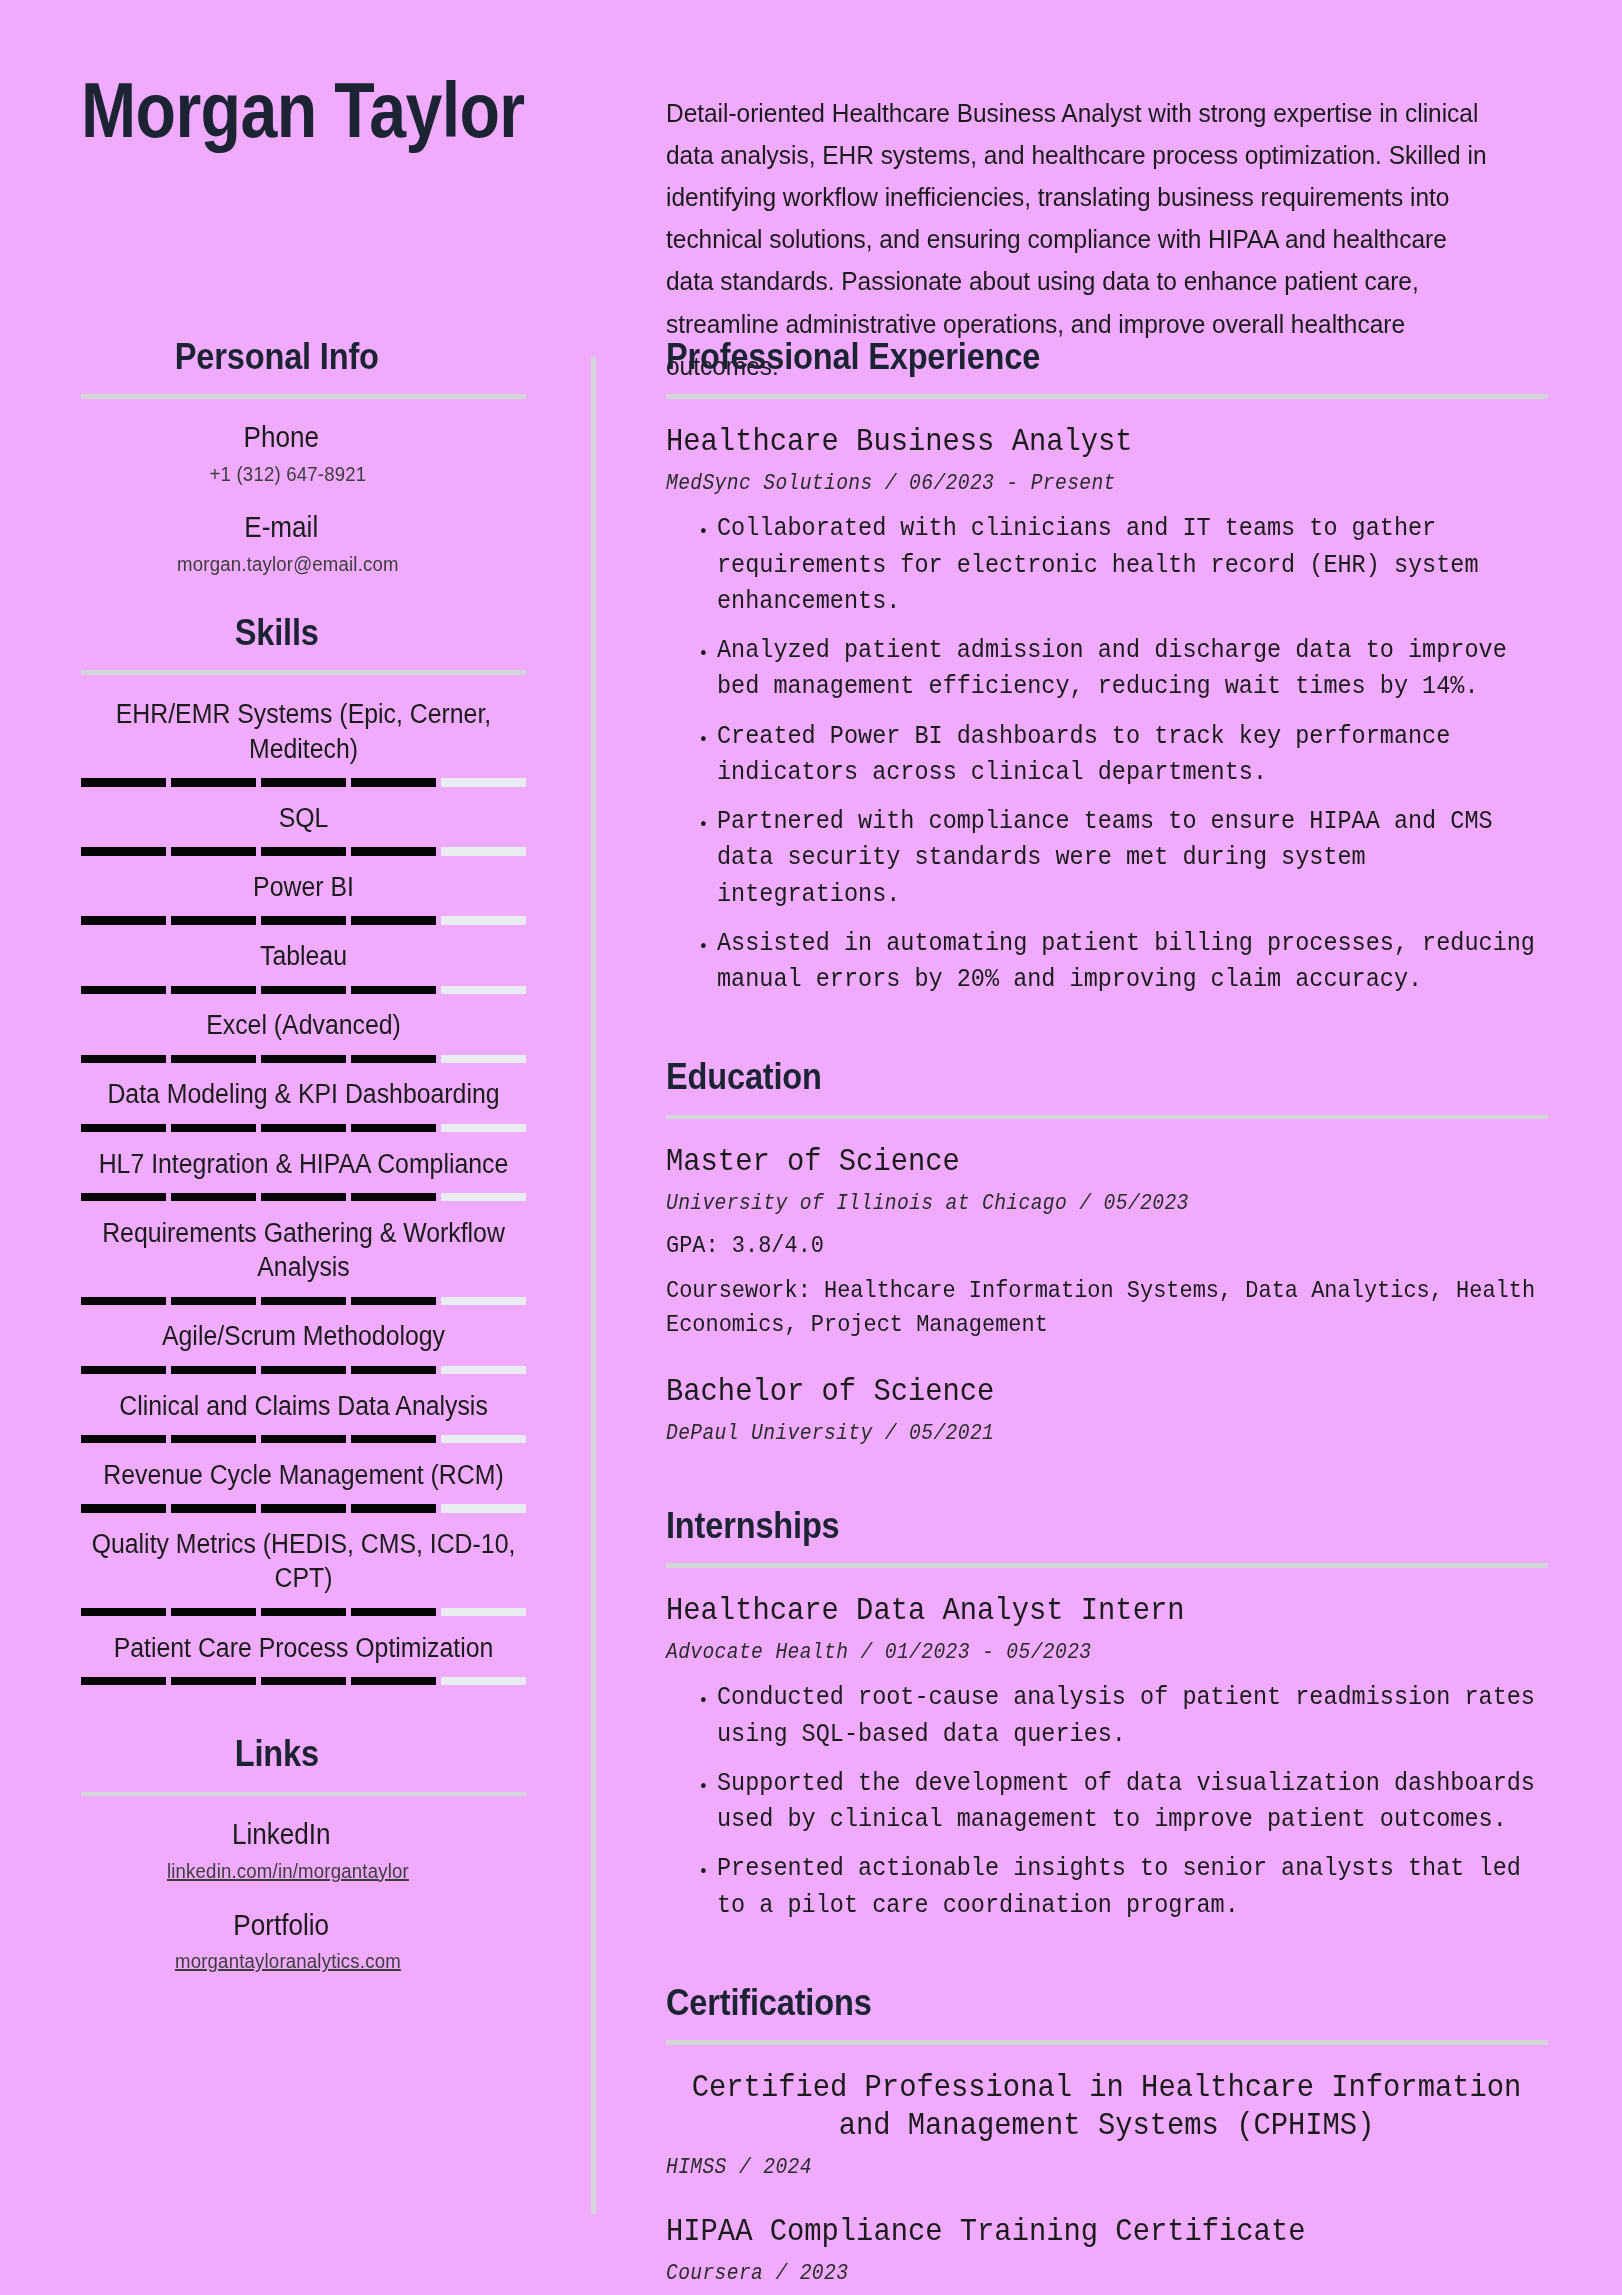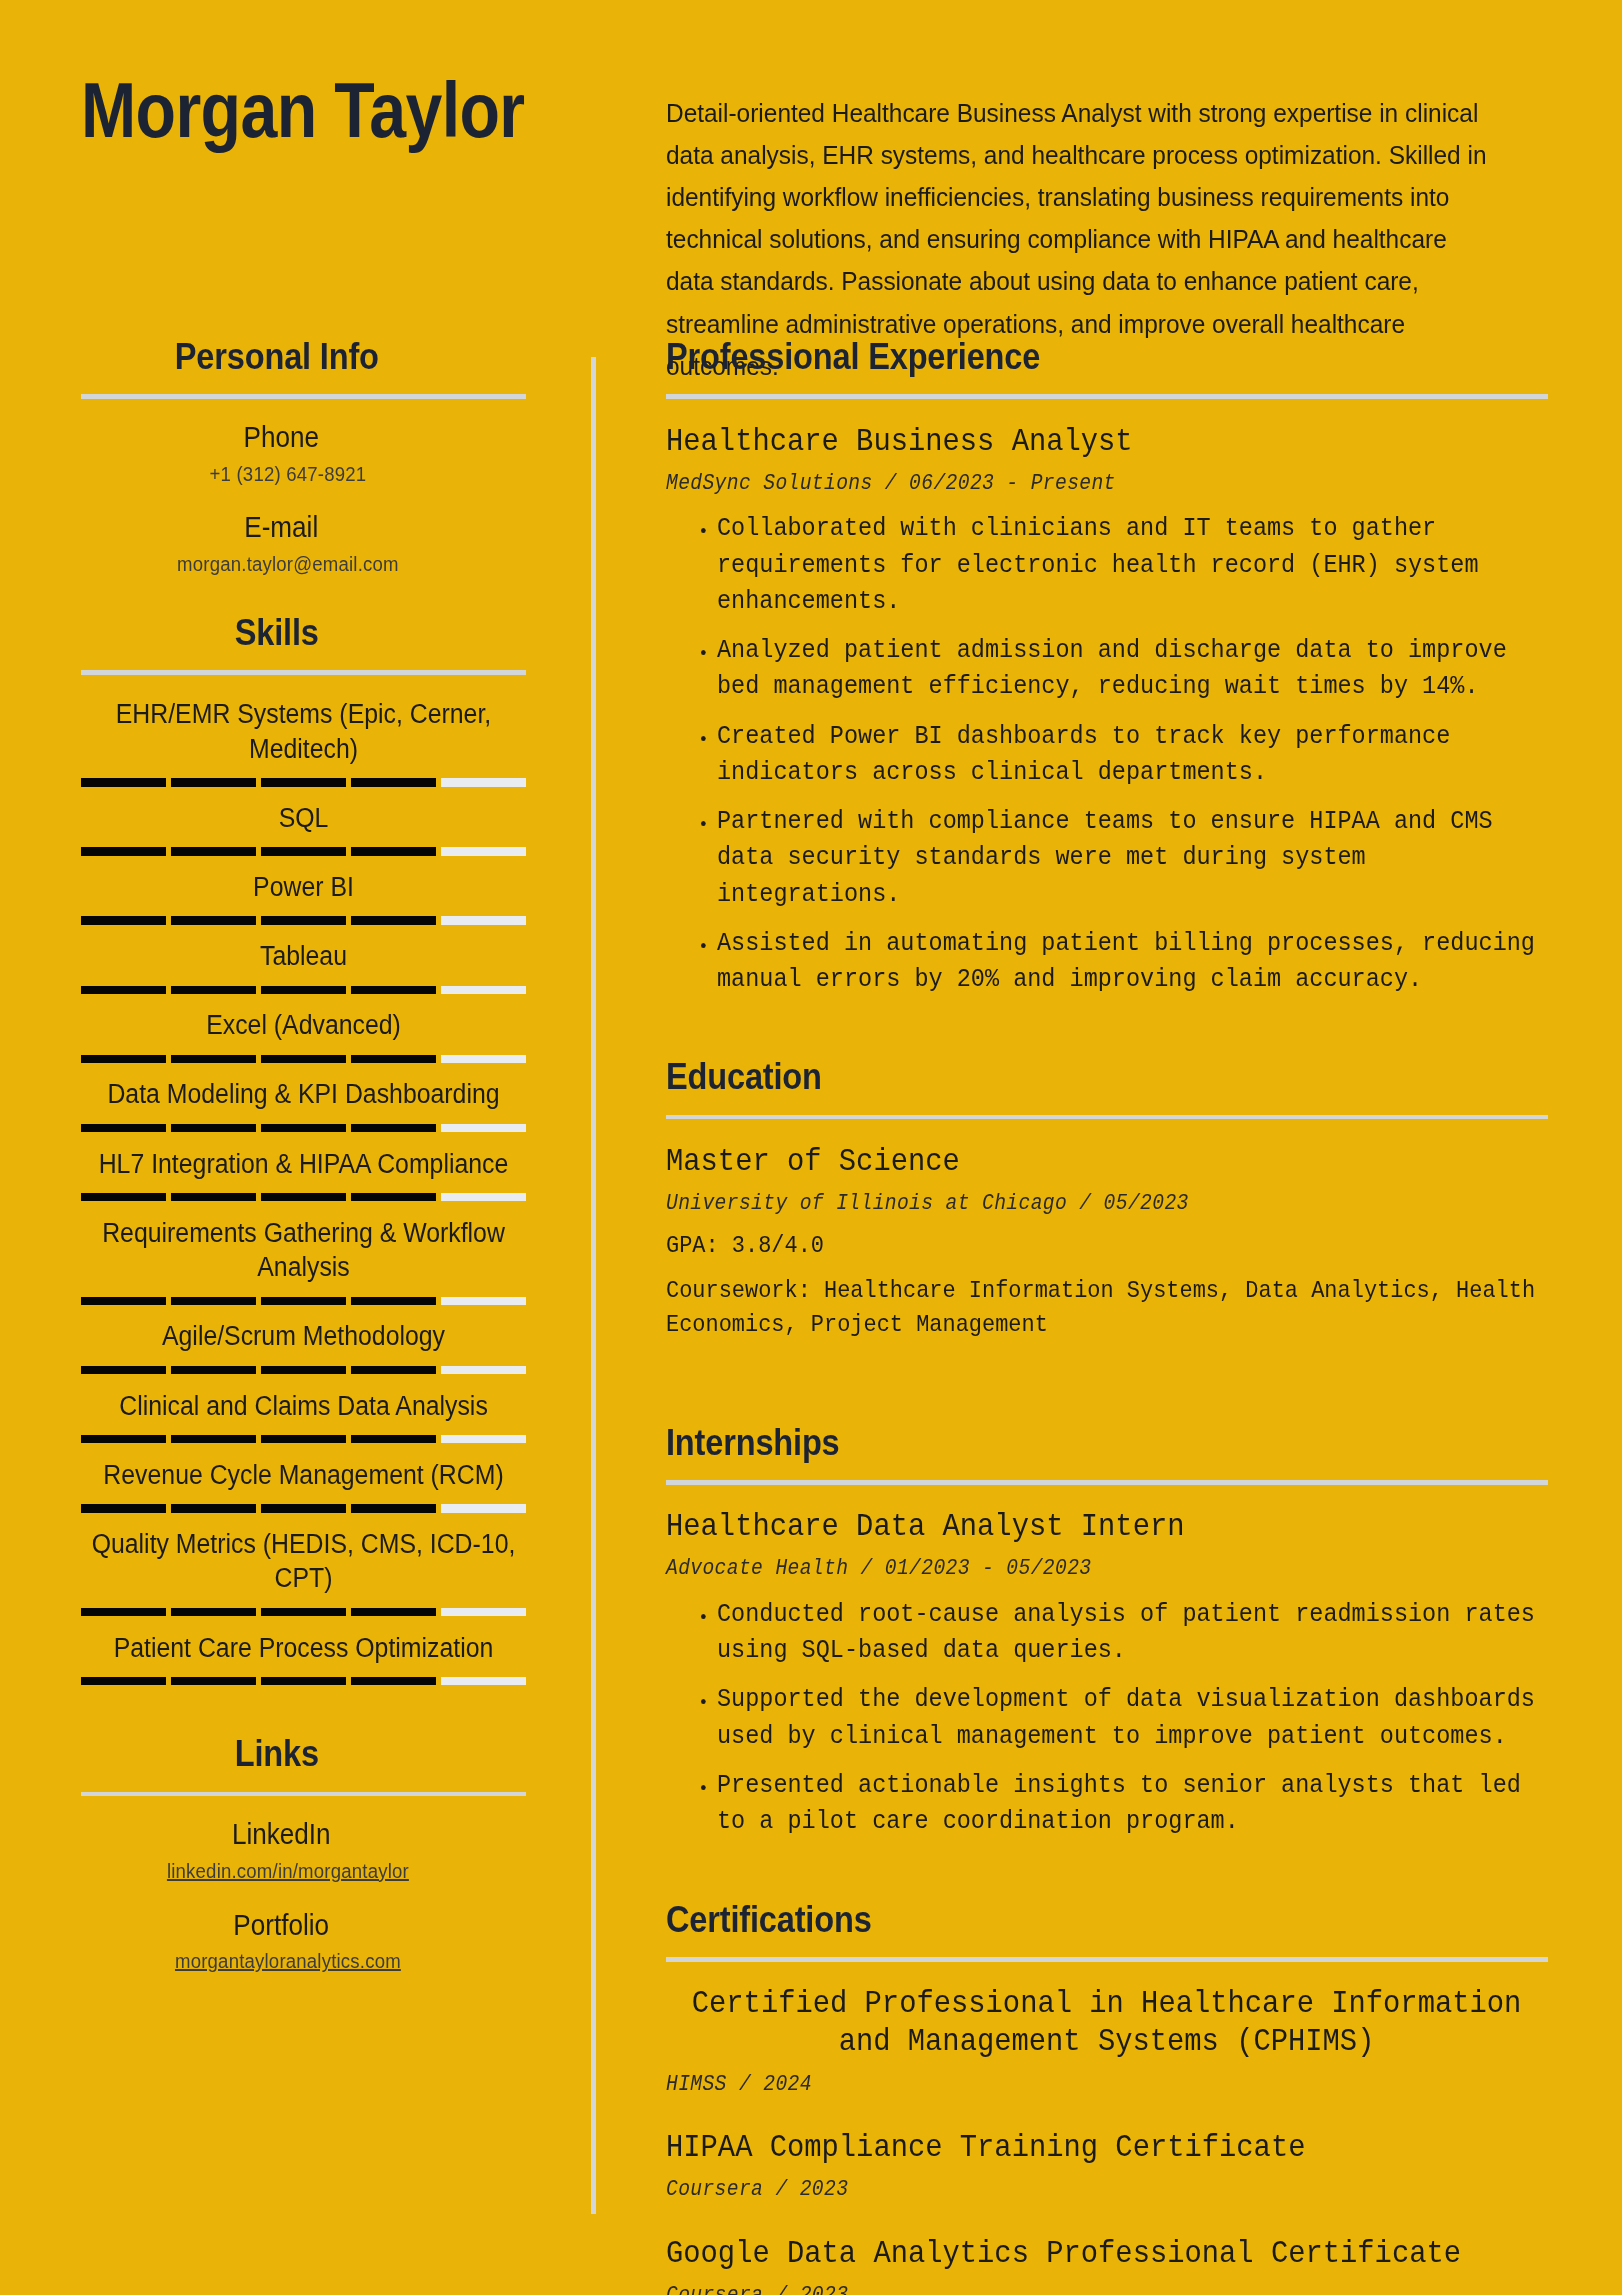--- a/index.html
+++ b/index.html
@@ -6,21 +6,21 @@
   html,body { background:#ffffff; }
   body {
     width:1623px; height:2295px;
     font-family:"Liberation Sans", sans-serif;
     color:#1b1b1b;
     position:relative;
     overflow:hidden;
   }
 
   
-  .page { position:absolute; inset:0; background:#eab308; }
+  .page { position:absolute; inset:0; background:#f0abfc; }
 
   
   .header { position:absolute; left:0; top:0; width:1623px; height:327px; }
   .name {
     position:absolute; left:81px; top:72px;
     font-size:77px; line-height:1.0;
     font-weight:700; letter-spacing:-0.7px;
     color:#1c2434;
     transform:scaleX(0.86); transform-origin:left top;
     white-space:nowrap;
@@ -332,20 +332,24 @@
 
       <div class="entry">
         <div class="entry-title">Master of Science</div>
         <div class="entry-sub">University of Illinois at Chicago /  05/2023</div>
         <div class="entry-note">GPA: 3.8/4.0</div>
         <div class="entry-note">Coursework: Healthcare Information Systems, Data Analytics, Health Economics, Project Management</div>
       </div>
 
       <div class="gap-sm"></div>
 
+      <div class="entry">
+        <div class="entry-title">Bachelor of Science</div>
+        <div class="entry-sub">DePaul University /  05/2021</div>
+      </div>
     </div>
 
     <div class="gap-lg"></div>
 
     <div class="sec">
       <div class="sec-title">Internships</div>
       <div class="sec-rule"></div>
 
       <div class="entry">
         <div class="entry-title">Healthcare Data Analyst Intern</div>

